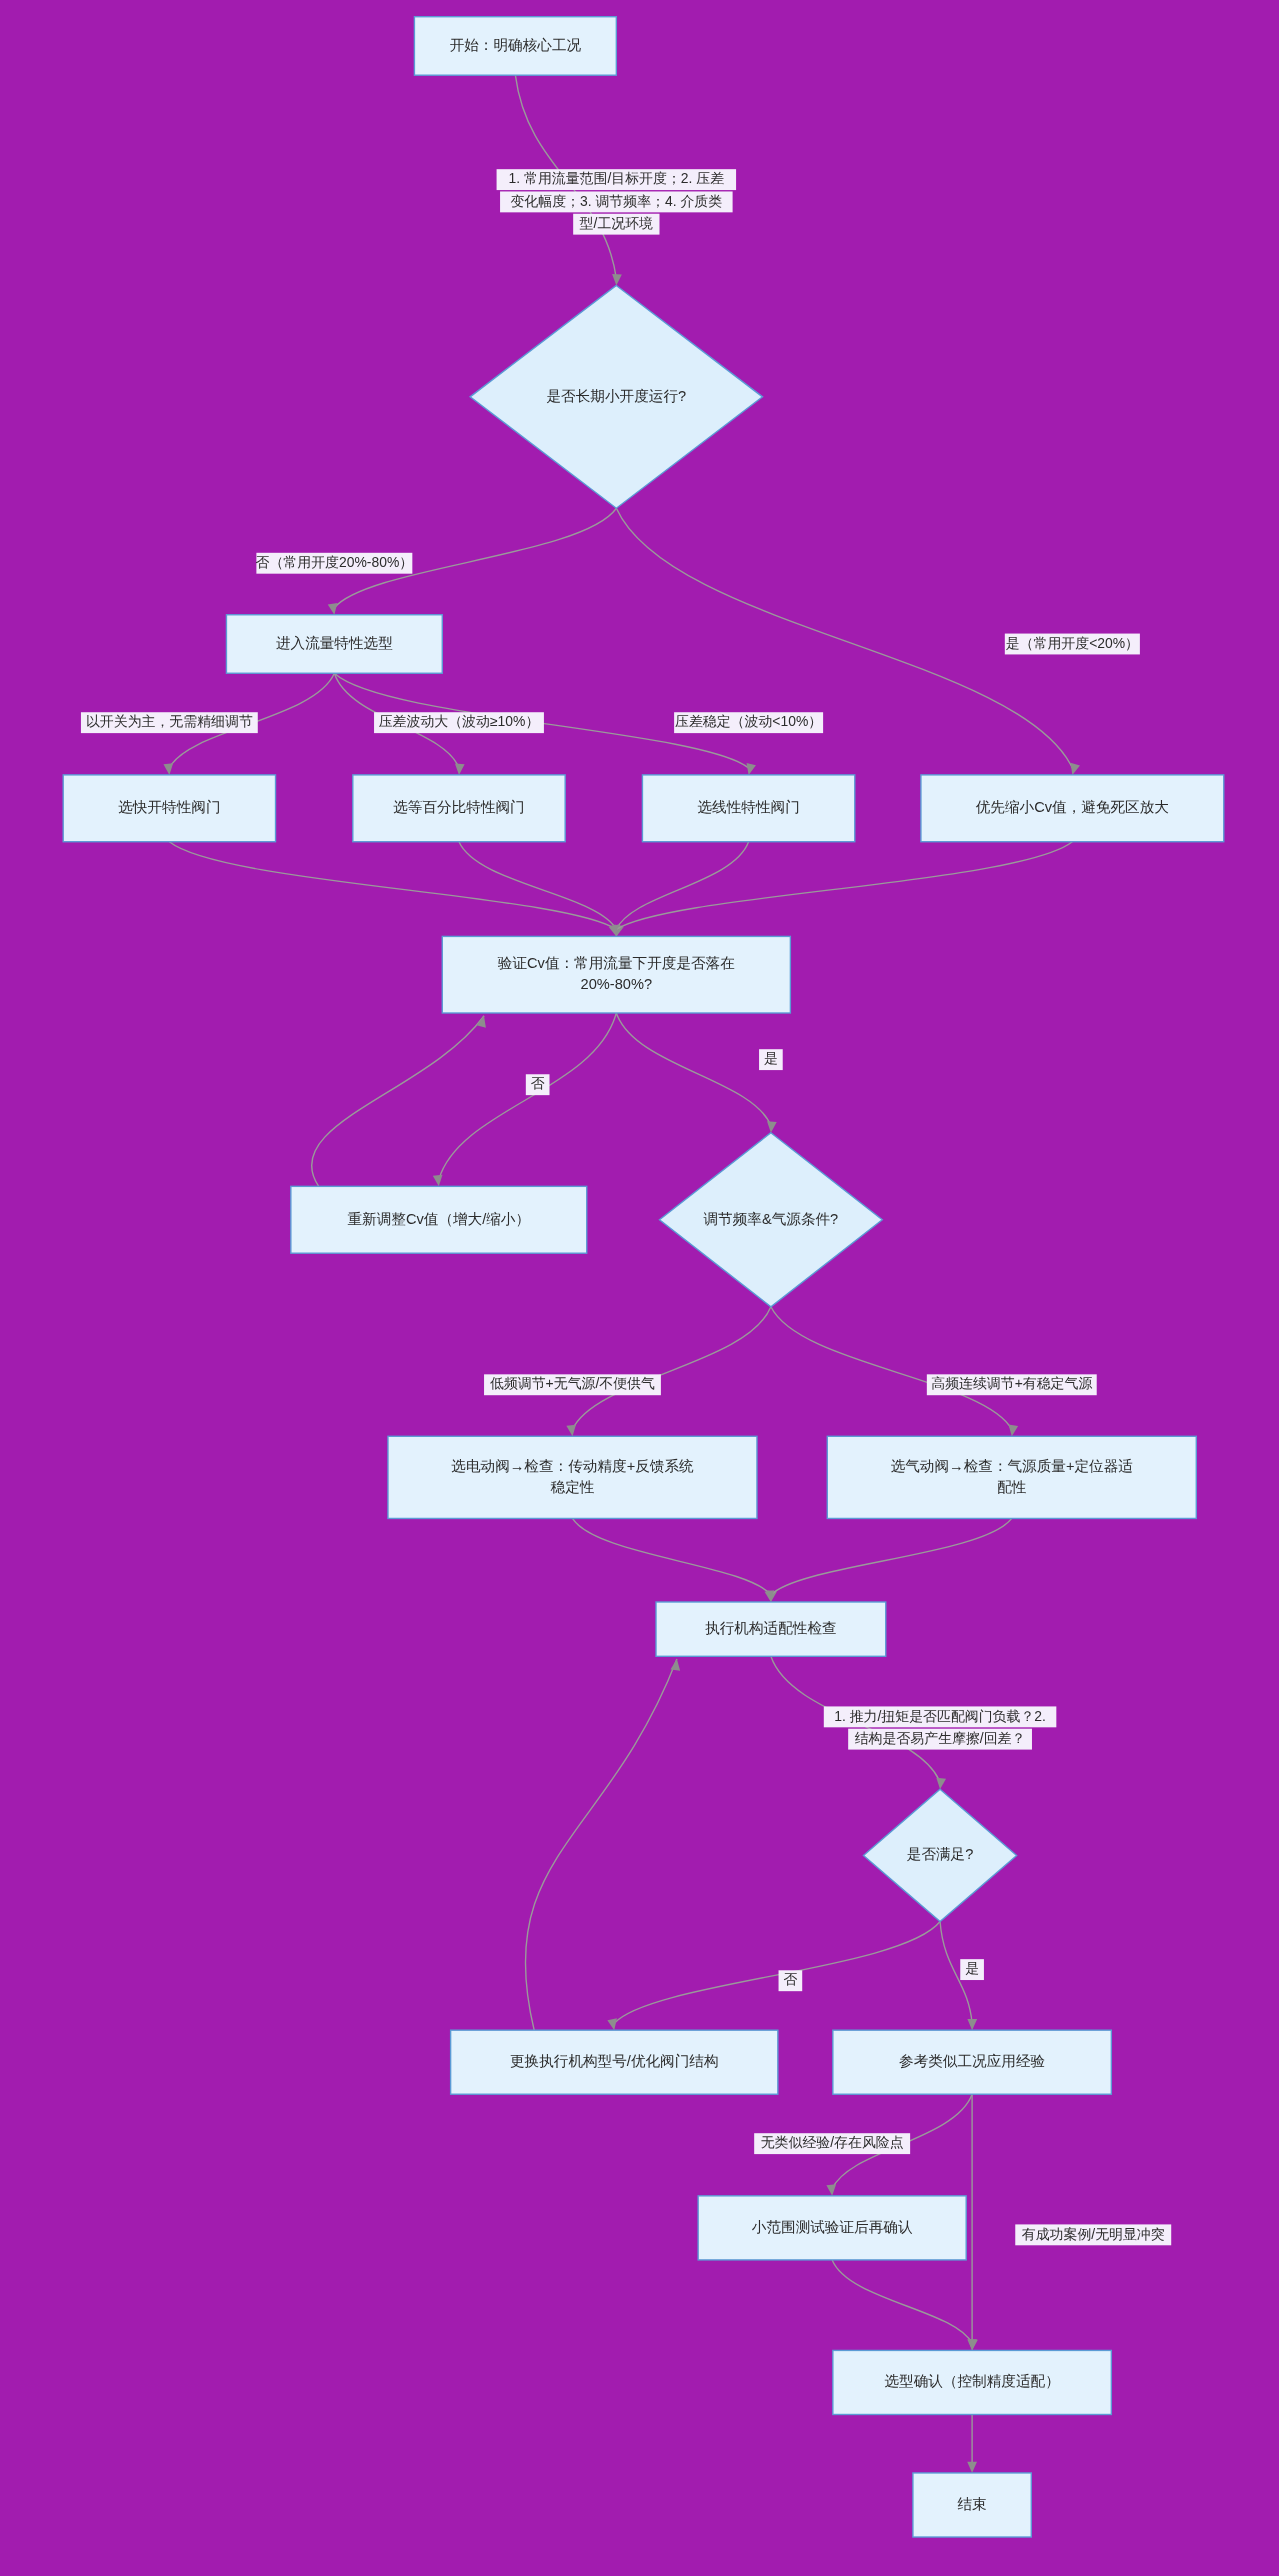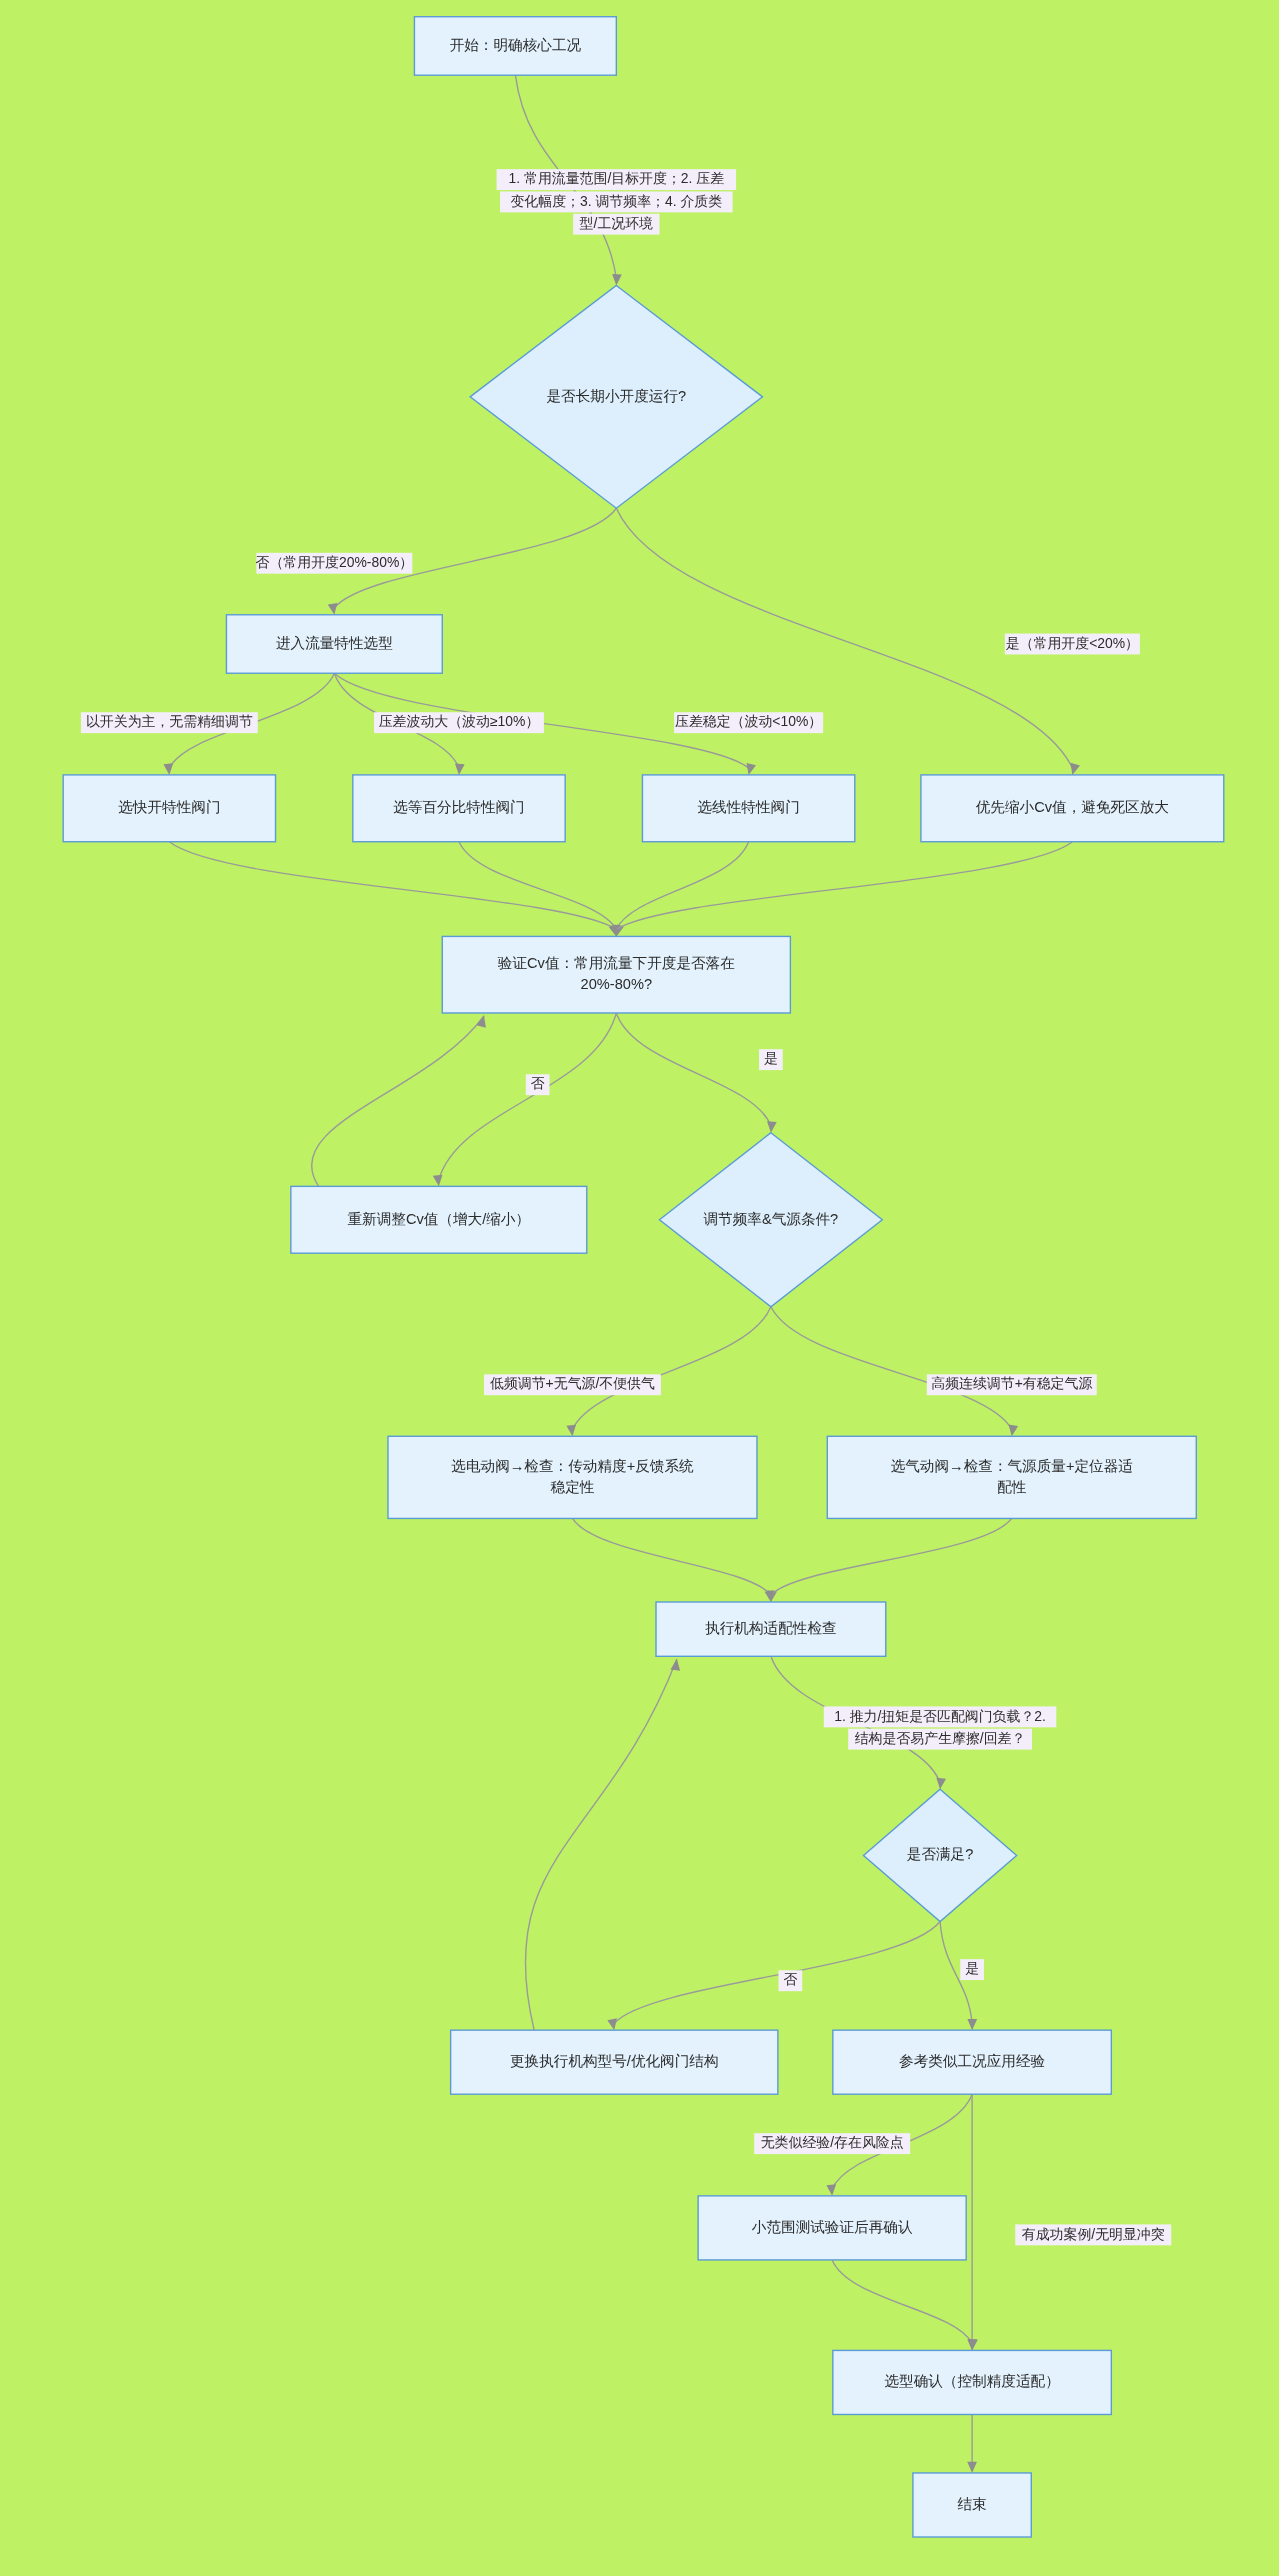--- a/index.html
+++ b/index.html
@@ -10,21 +10,21 @@
   body {
     width: 1280px;
     height: 2576px;
     font-family: "Liberation Sans", "DejaVu Sans", sans-serif;
     overflow: hidden;
   }
   #flowchart-root {
     position: relative;
     width: 1280px;
     height: 2576px;
-    background: #bef264;
+    background: #a21caf;
   }
   svg.fc {
     position: absolute;
     top: 0; left: 0;
     width: 1280px;
     height: 2576px;
   }
   .node-rect {
     fill: #e3f2fd;
     stroke: #5b9bd5;

